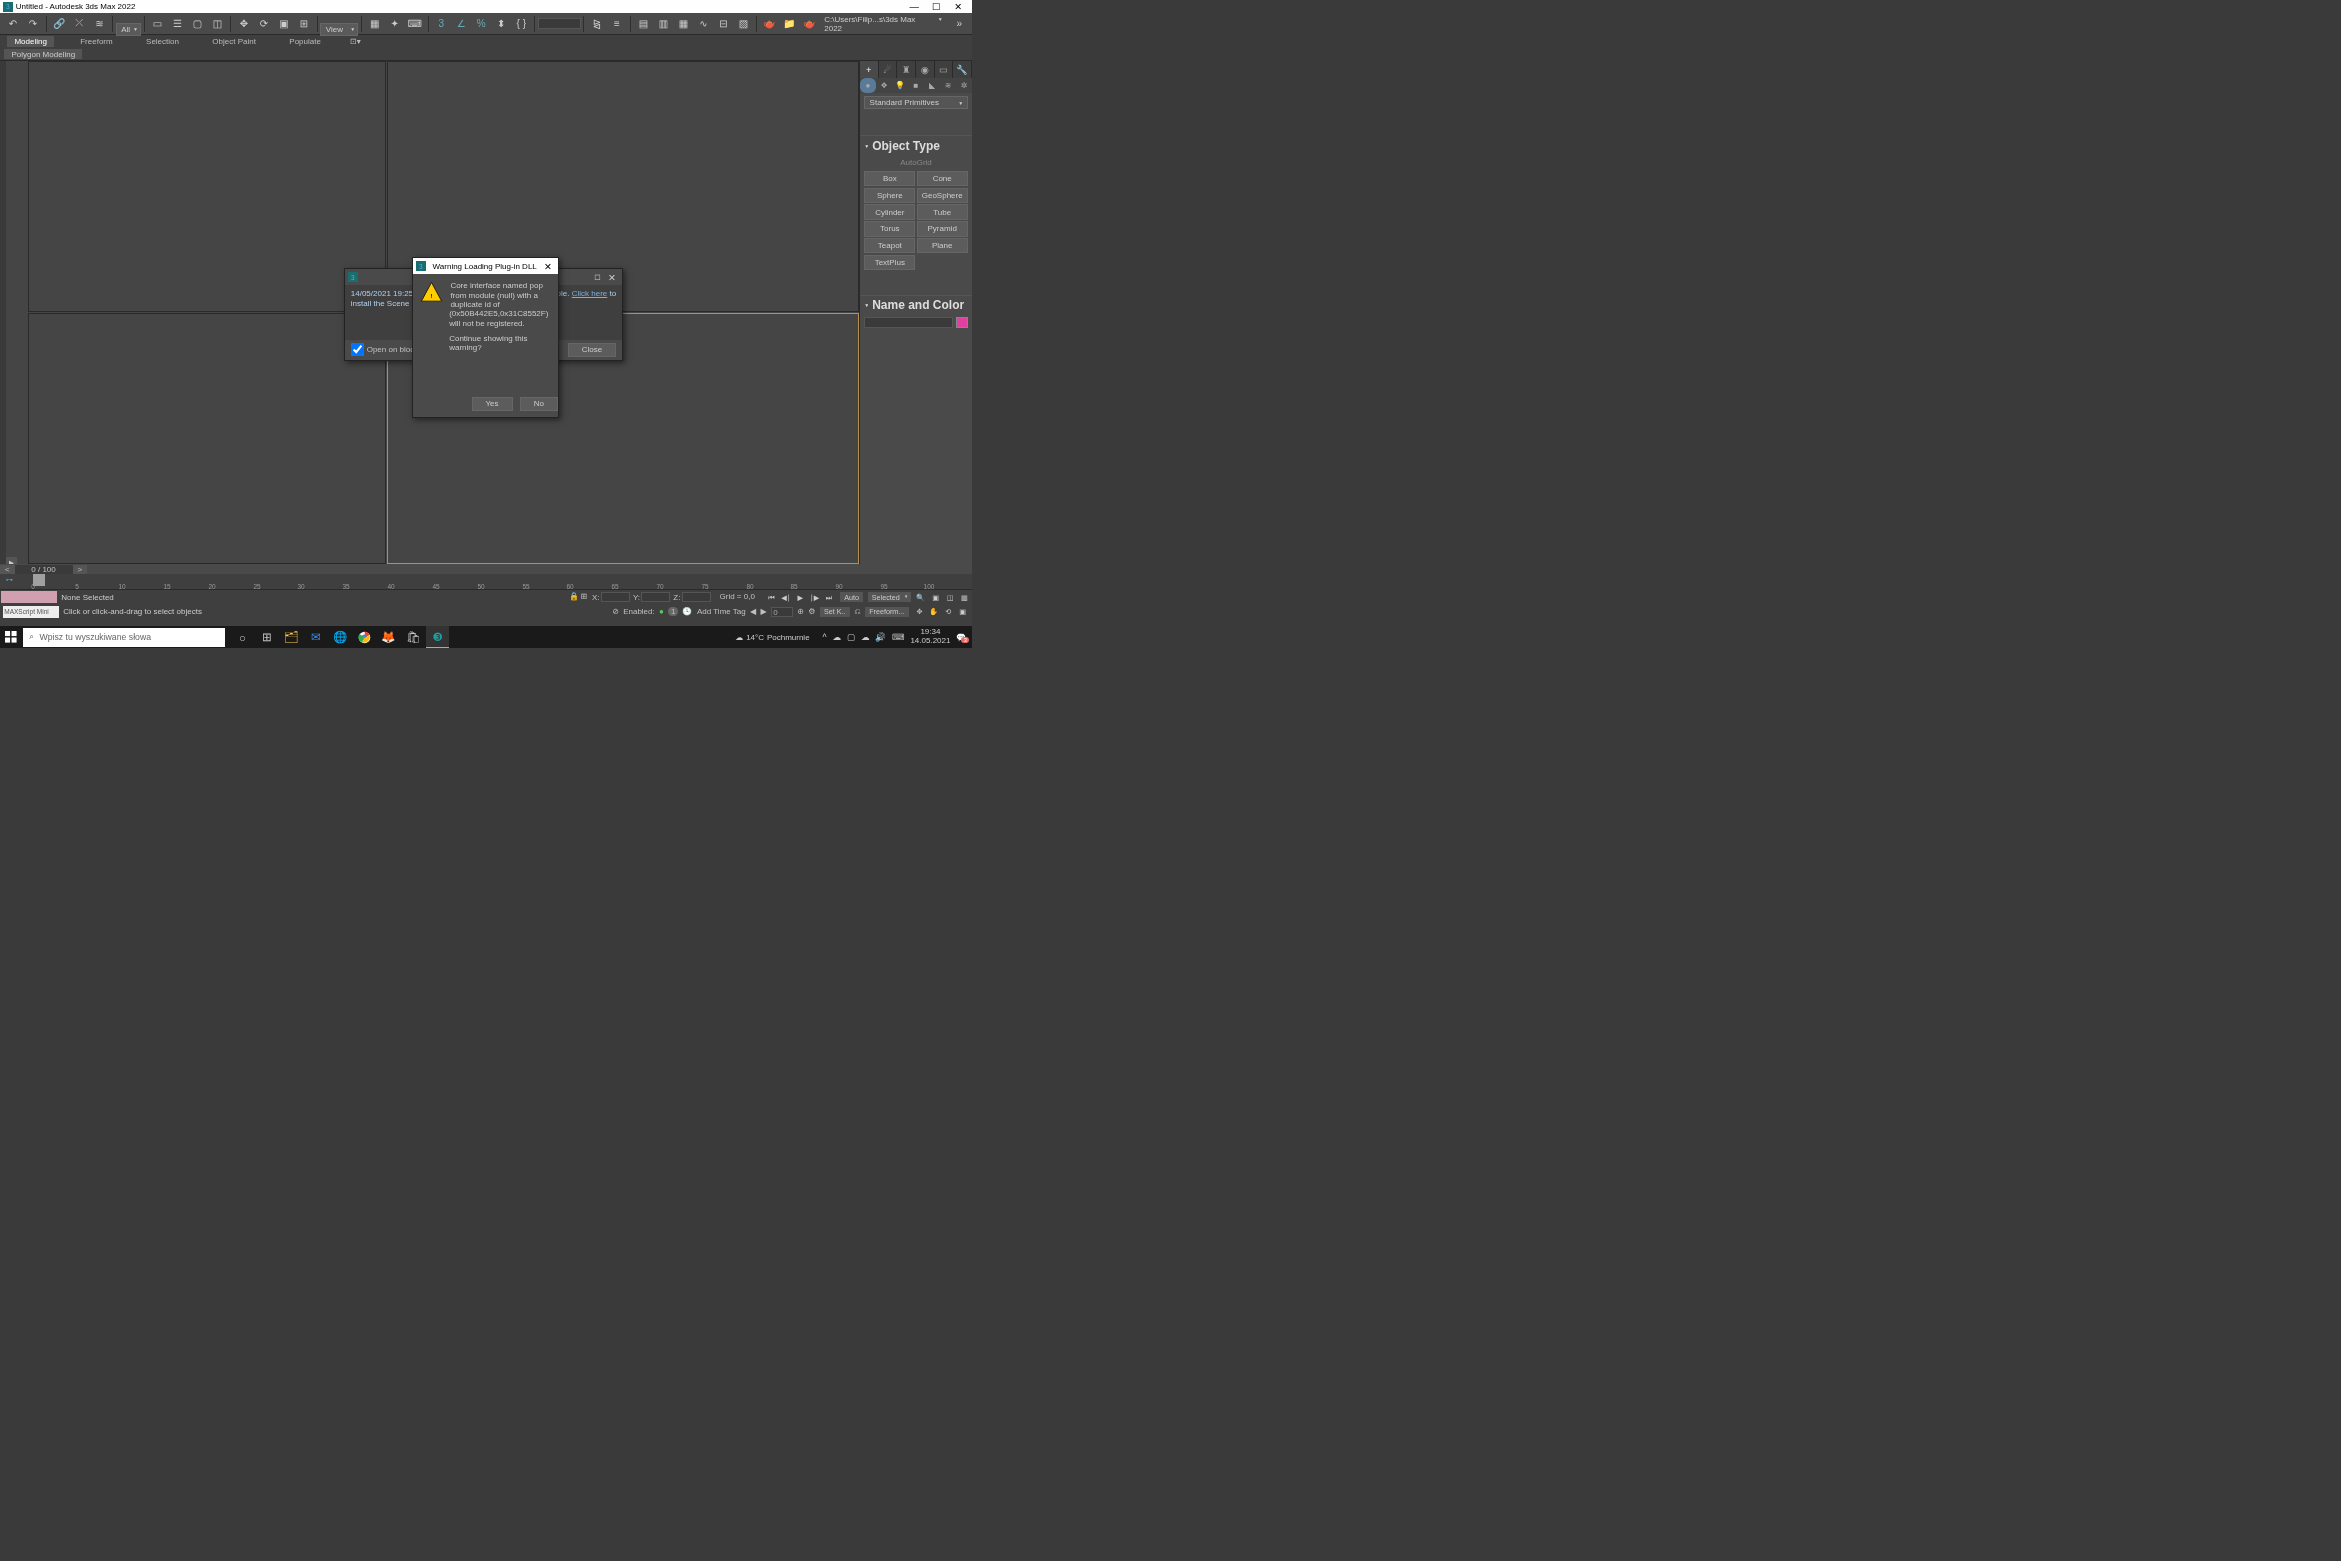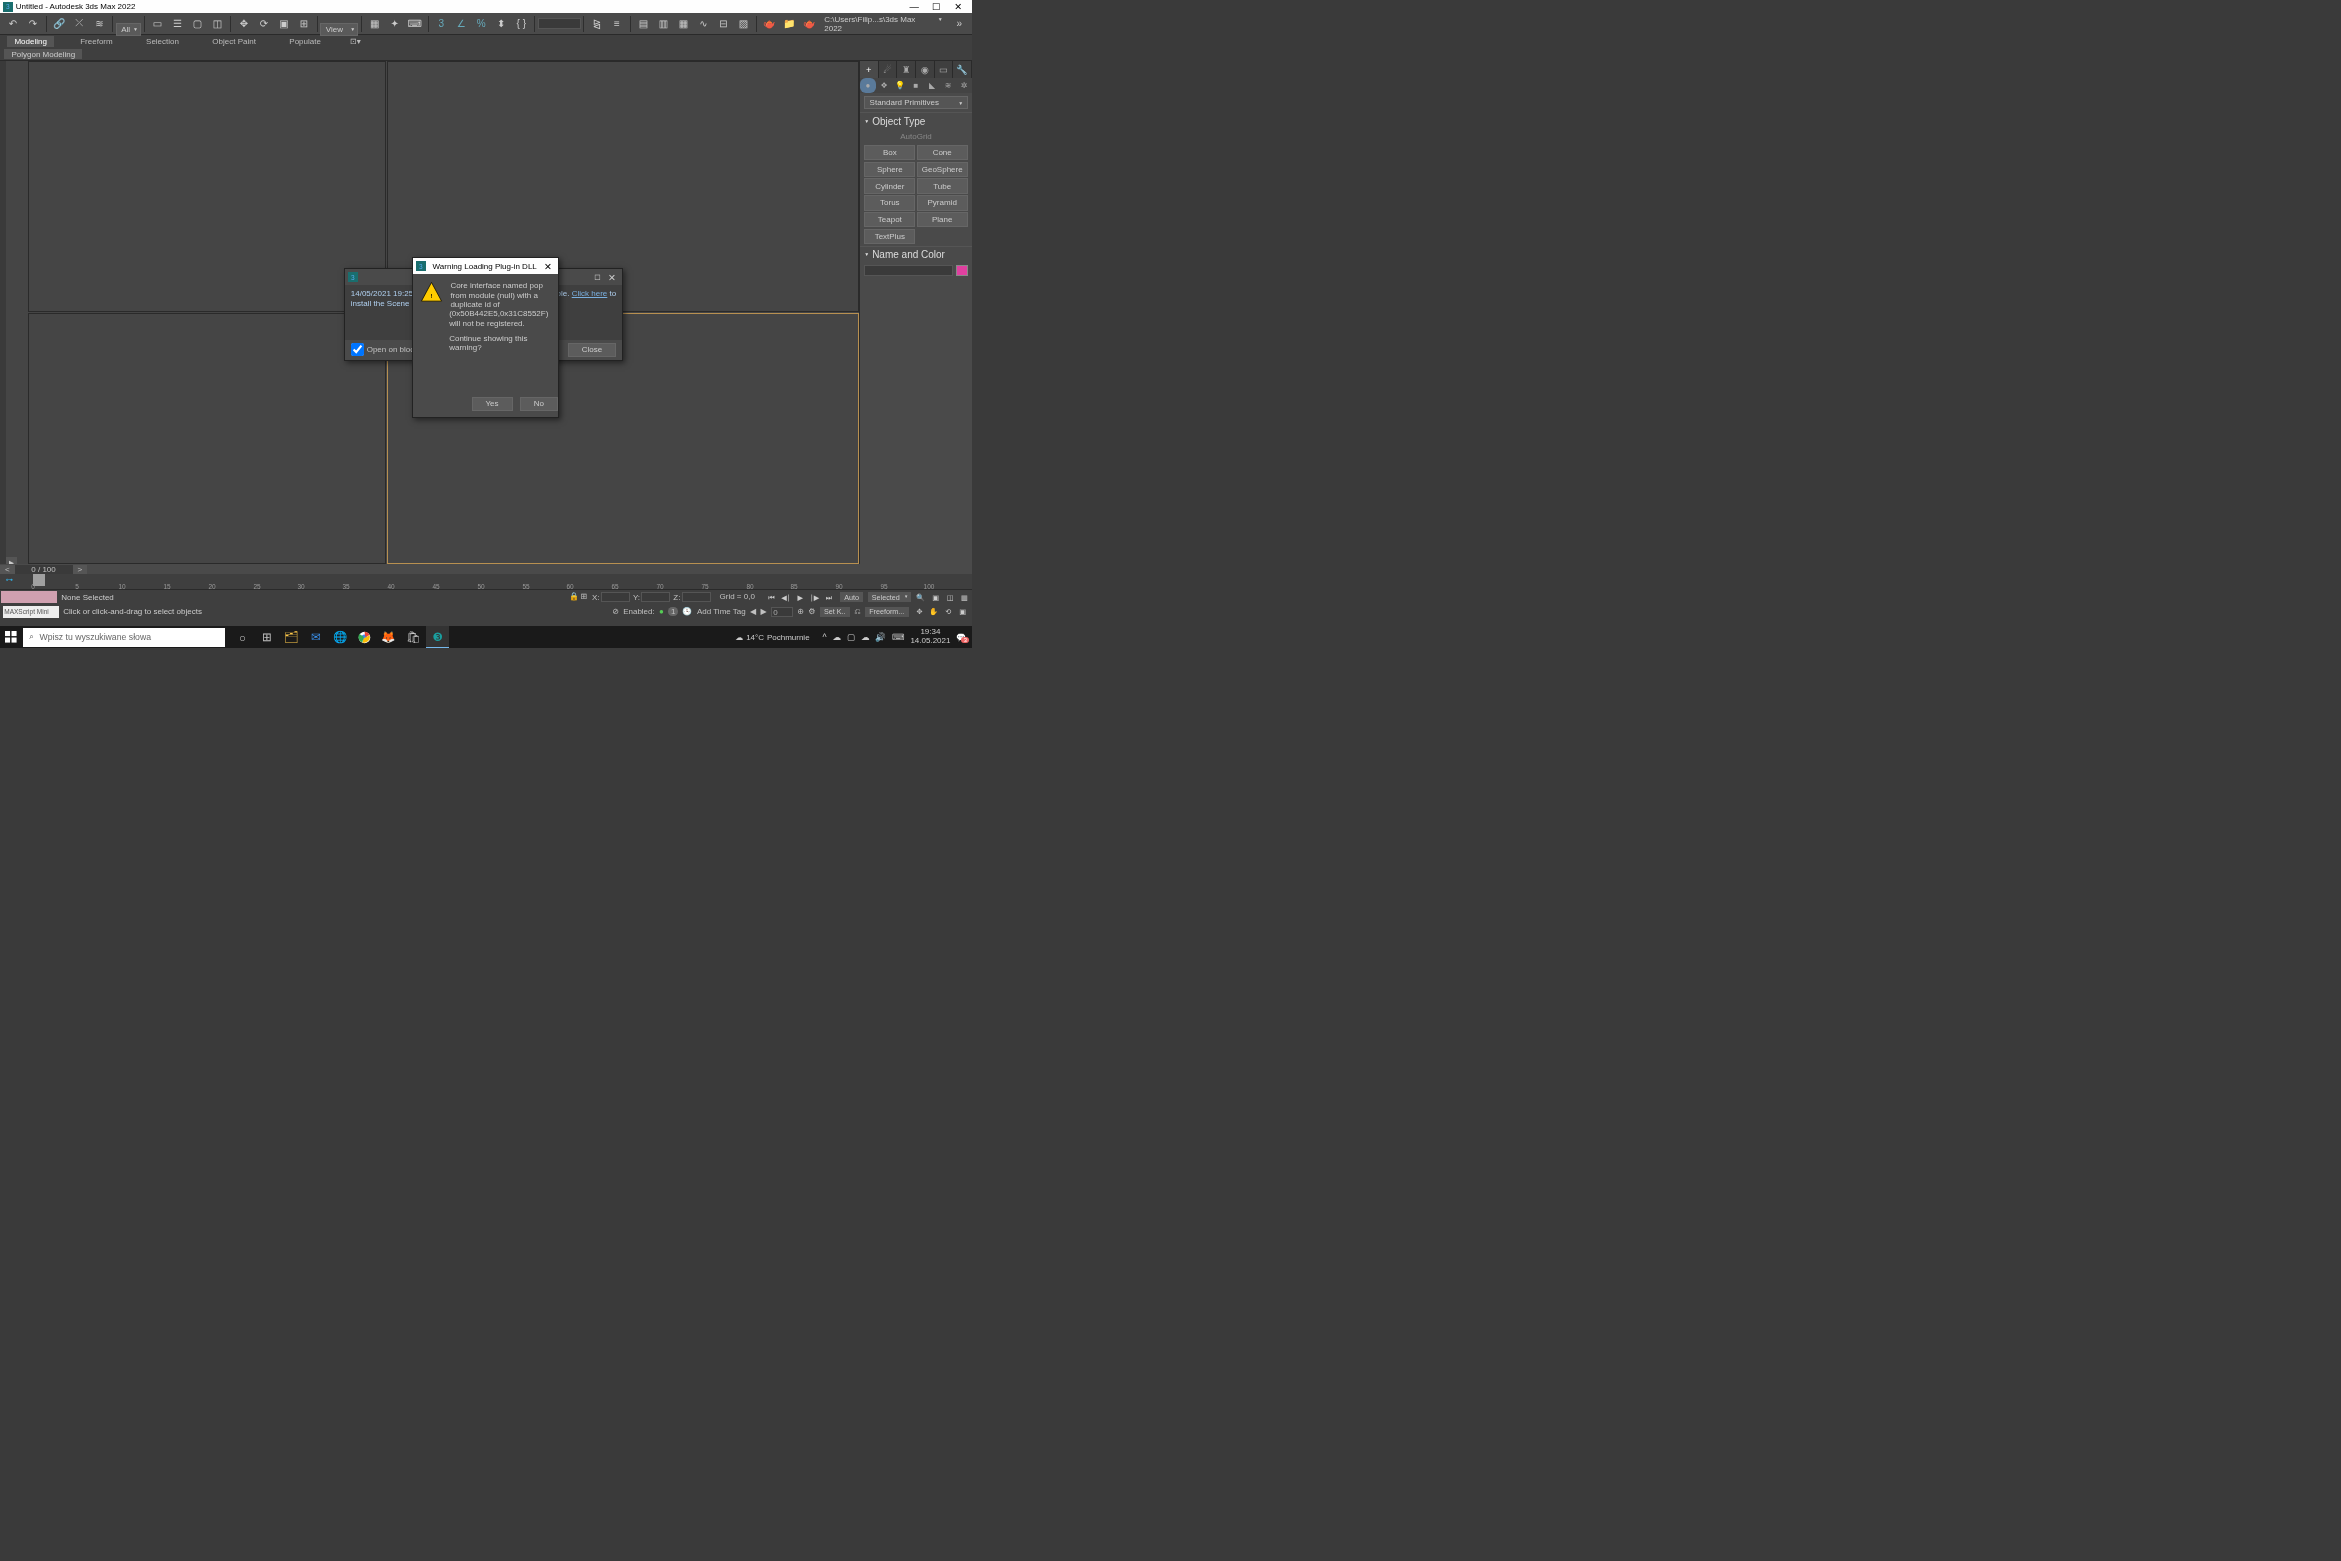--- a/index.html
+++ b/index.html
@@ -43,21 +43,21 @@
 
 .cmd-panel { width:113px; background:#4a4a4a; border-left:0.7px solid #2a2a2a; display:flex; flex-direction:column; }
 .cmd-tabs { display:flex; height:17.3px; background:#3f3f3f; }
 .cmd-tab { flex:1; display:flex; align-items:center; justify-content:center; color:#aaa; font-size:9.4px; cursor:pointer; border-right:0.7px solid #2a2a2a; }
 .cmd-tab.active { background:#4a4a4a; color:#fff; }
 .cmd-subtabs { display:flex; height:14.5px; background:#444; }
 .cmd-sub { flex:1; display:flex; align-items:center; justify-content:center; color:#aaa; font-size:8px; cursor:pointer; }
 .cmd-sub.active { background:#5a7a9a; border-radius:5.8px; }
 .cmd-dd { margin:2.9px 4.3px; background:#555; border:0.7px solid #666; padding:1.4px 4.3px; font-size:8px; color:#ccc; position:relative; cursor:pointer; }
 .cmd-dd::after { content:"▼"; font-size:5px; position:absolute; right:3.6px; top:2.9px; }
-.rollout-hdr { background:#4a4a4a; padding:2.2px 4.3px; font-size:10px; font-weight:normal; color:#ddd; border-top:0.7px solid #555; display:flex; align-items:center; }
+.rollout-hdr { background:#4a4a4a; padding:2.2px 4.3px; font-size:12px; font-weight:bold; color:#ddd; border-top:0.7px solid #555; display:flex; align-items:center;margin-top:23px; }
 .rollout-hdr::before { content:"▼"; font-size:5px; margin-right:2.9px; }
 .autogrid { text-align:center; padding:2.9px; font-size:8px; color:#888; }
 .obj-grid { display:grid; grid-template-columns:1fr 1fr; gap:1.4px; padding:1.4px 4.3px; }
 .obj-btn { background:#5c5c5c; color:#ccc; text-align:center; padding:2.2px 0; font-size:8px; cursor:pointer; border:0.7px solid #666; }
 .name-row { display:flex; padding:2.9px 4.3px; gap:2.9px; align-items:center; }
 .name-input { flex:1; background:#3a3a3a; border:0.7px solid #555; height:11.6px; }
 .color-sw { width:11.6px; height:11.6px; background:#e040a0; border:0.7px solid #888; cursor:pointer; }
 
 
 .dialog { position:absolute; background:#4a4a4a; border:0.7px solid #222; box-shadow:2.2px 2.2px 5.8px rgba(0,0,0,.5); }

